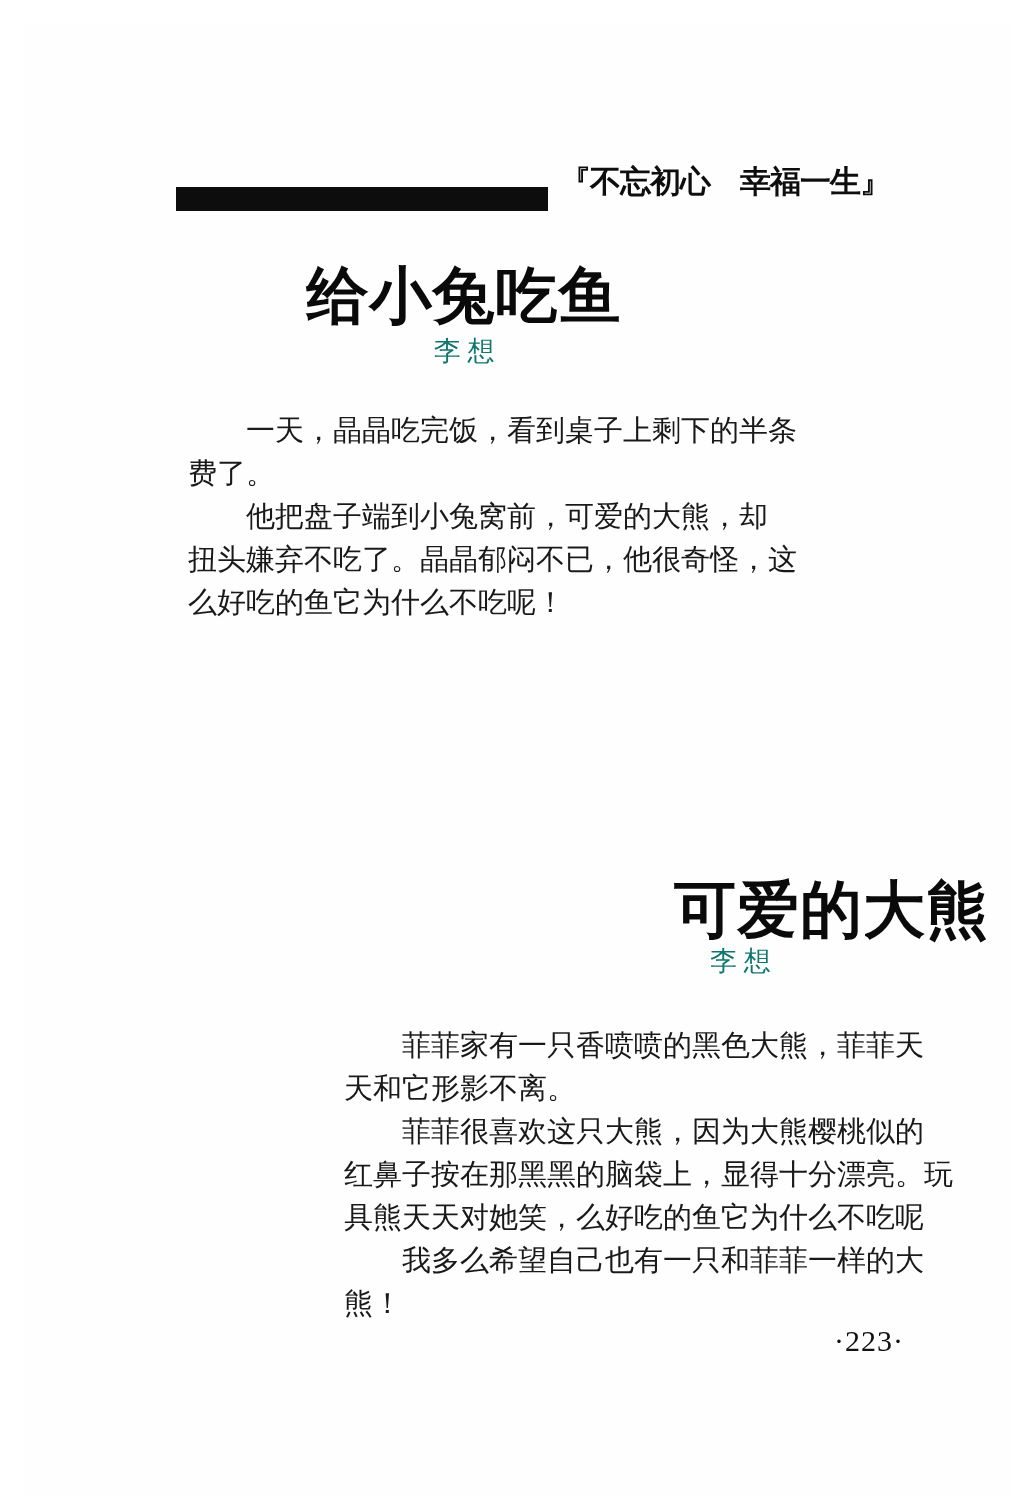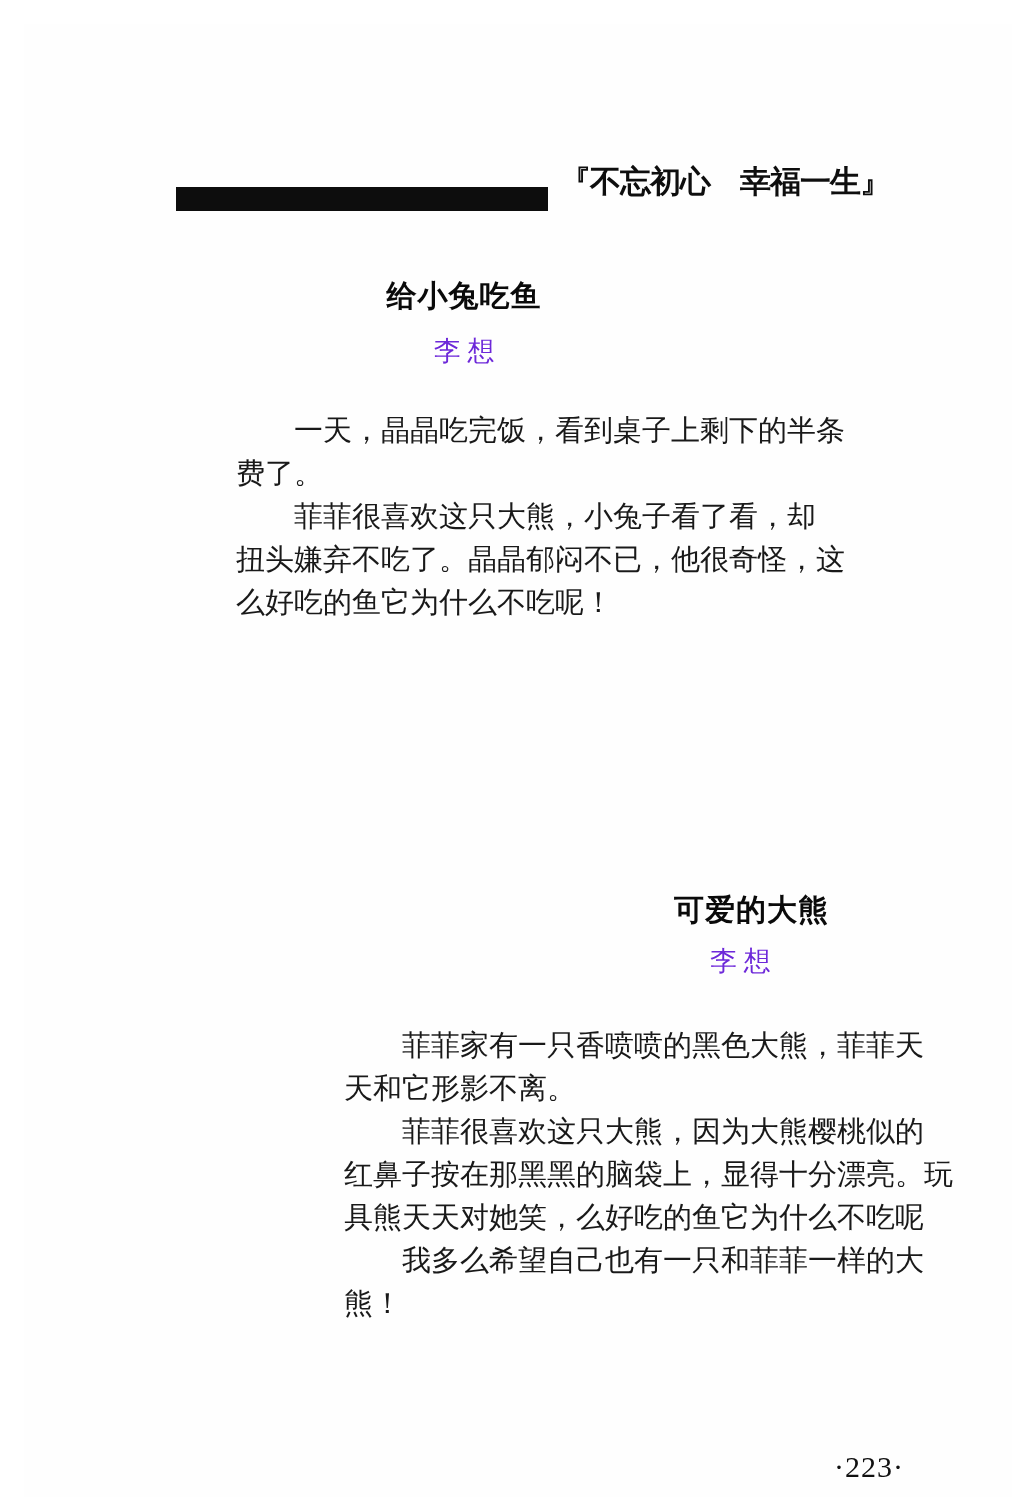--- a/index.html
+++ b/index.html
@@ -37,66 +37,66 @@
     font-size: 31px;
     line-height: 44px;
     color: #0e0e0e;
     letter-spacing: -1px;
   }
 
   
   .essay-title {
     position: absolute;
     font-weight: bold;
-    font-size: 30px;
+    font-size: 62px;
     line-height: 56px;
     color: #0a0a0a;
     letter-spacing: 1px;
     white-space: nowrap;
   }
   .essay1-title { left: 140px; width: 600px; top: 232px; text-align: center; }
   .essay2-title { left: 601px; top: 846px; margin-left: 37px; }
 
   .essay-author {
     position: absolute;
     font-size: 27px;
     line-height: 34px;
-    color: #6d28d9;
+    color: #0f766e;
     white-space: nowrap;
   }
   .essay1-author { left: 140px; width: 600px; top: 298px; text-align: center; }
   .essay2-author { left: 674px; top: 908px; }
 
   .essay-body {
     position: absolute;
     font-size: 29px;
     color: #191919;
   }
-  .essay1-body { left: 140px; top: 361px; width: 600px; margin-left: 48px; }
+  .essay1-body { left: 140px; top: 361px; width: 600px; }
   .essay2-body { left: 296px; top: 976px; width: 589px; }
 
   .text-line {
     height: 43px;
     line-height: 43px;
     text-align: justify;
     text-align-last: justify;
     text-justify: inter-character;
     white-space: nowrap;
   }
   .text-line.end {
     text-align-last: left;
   }
   .text-line.indent {
     text-indent: 2em;
   }
 
   .page-number {
     position: absolute;
     left: 790px;
-    top: 1414px;
+    top: 1288px;
     width: 110px;
     text-align: center;
     font-size: 30px;
     line-height: 34px;
     color: #111111;
     letter-spacing: 1px;
   }
 </style>
 </head>
 <body>
@@ -107,21 +107,21 @@
     <div class="header-rule"></div>
     <div class="header-motto">『不忘初心　幸福一生』</div>
   </div>
 
   <h1 class="essay-title essay1-title">给小兔吃鱼</h1>
   <div class="essay-author essay1-author">李 想</div>
 
   <div class="essay-body essay1-body">
     <div class="text-line indent">一天，晶晶吃完饭，看到桌子上剩下的半条</div>
     <div class="text-line end">费了。</div>
-    <div class="text-line indent">菲菲很喜欢这只大熊，小兔子看了看，却</div>
+    <div class="text-line indent">他把盘子端到小兔窝前，可爱的大熊，却</div>
     <div class="text-line">扭头嫌弃不吃了。晶晶郁闷不已，他很奇怪，这</div>
     <div class="text-line end">么好吃的鱼它为什么不吃呢！</div>
   </div>
 
   <h1 class="essay-title essay2-title">可爱的大熊</h1>
   <div class="essay-author essay2-author">李 想</div>
 
   <div class="essay-body essay2-body">
     <div class="text-line indent">菲菲家有一只香喷喷的黑色大熊，菲菲天</div>
     <div class="text-line end">天和它形影不离。</div>

